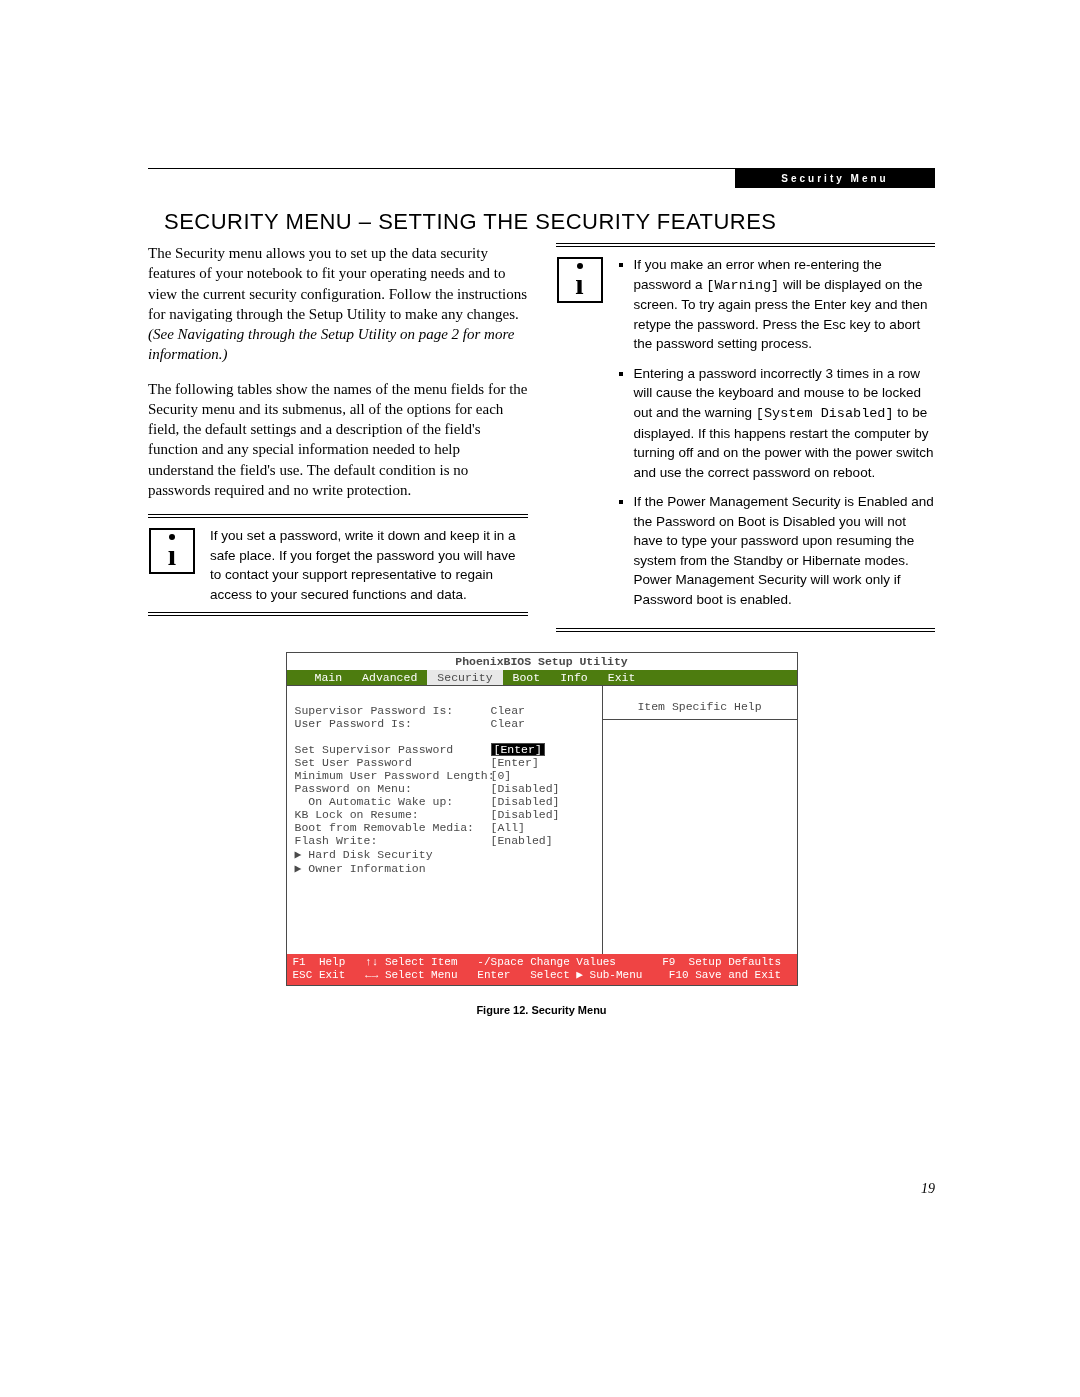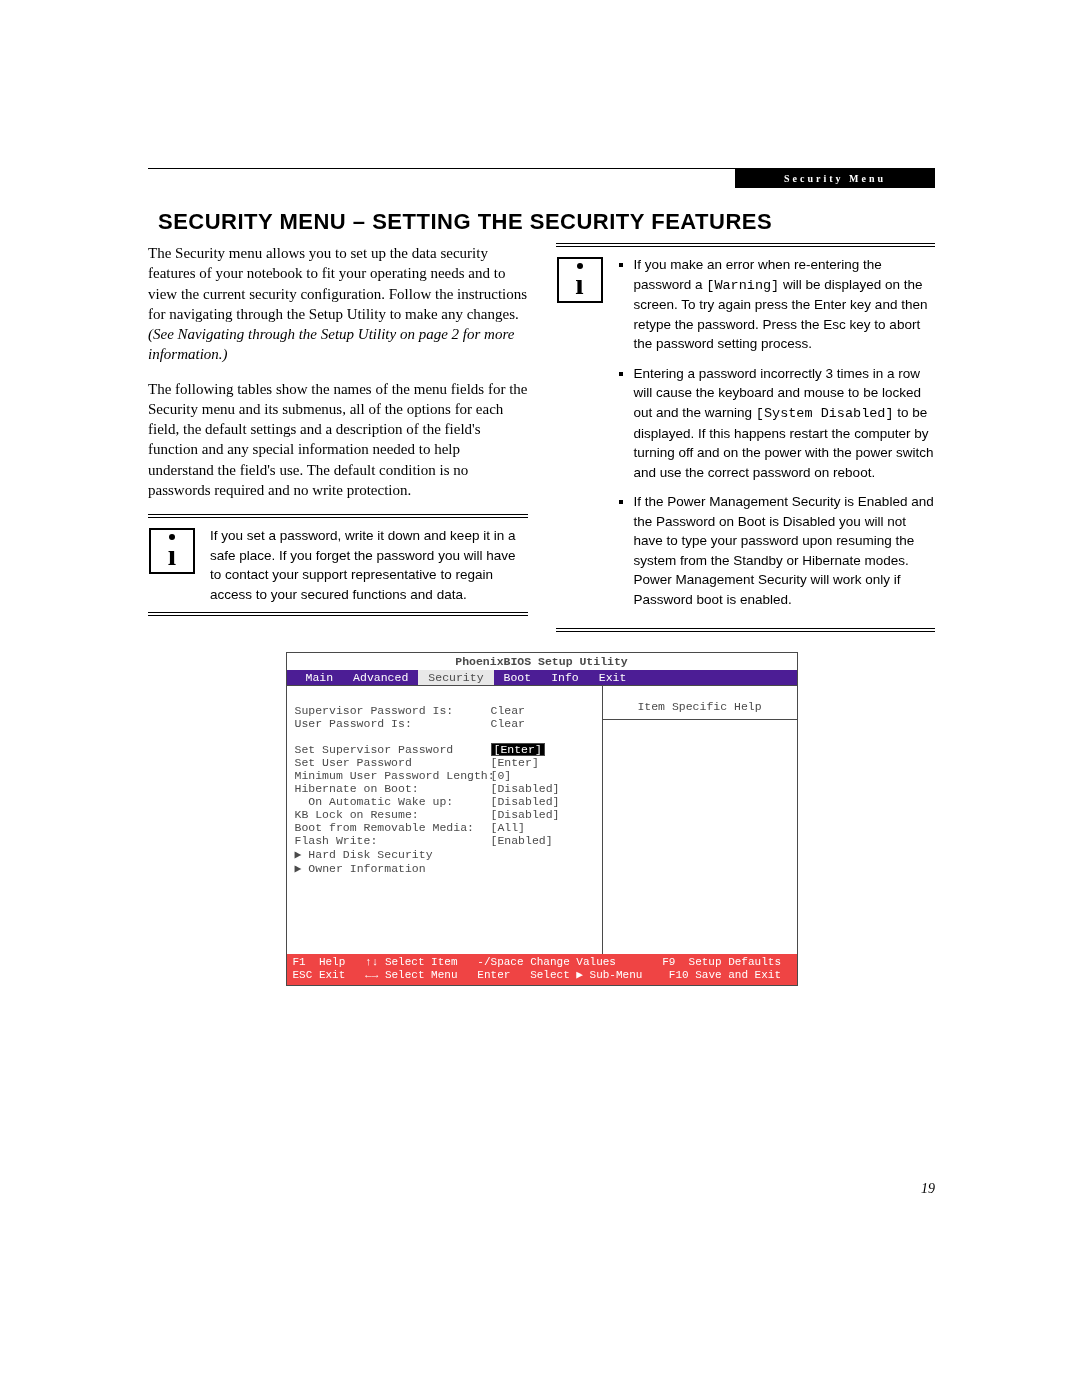--- a/index.html
+++ b/index.html
@@ -16,39 +16,39 @@
     padding: 168px 145px 0 148px;
   }
   .header-tab {
     position: absolute;
     top: 168px;
     right: 145px;
     width: 200px;
     height: 20px;
     background: #000;
     color: #fff;
-    font-family: Liberation Serif, serif;
+    font-family: Liberation Sans, sans-serif;
     font-size: 10px;
     letter-spacing: 3px;
     font-weight: bold;
     display: flex;
     align-items: center;
     justify-content: center;
   }
   .top-rule {
     border-top: 1px solid #000;
     margin-top: 0;
     margin-bottom: 40px;
   }
   h1.title {
     font-family: Verdana, Arial, sans-serif;
-    font-weight: bold;
+    font-weight: normal;
     font-size: 22px;
     letter-spacing: 0.5px;
-    margin: 0 0 8px 10px;
+    margin: 0 0 8px 16px;
   }
   .columns {
     display: flex;
     gap: 28px;
   }
   .col {
     flex: 1;
     font-size: 15px;
     line-height: 1.35;
   }
@@ -113,24 +113,24 @@
     font-size: 11.5px;
     color: #4a4a4a;
     border: 1px solid #4a4a4a;
   }
   .bios-title {
     text-align: center;
     padding: 2px 0;
     font-weight: bold;
   }
   .bios-tabs {
-    background: #4c1d95;
+    background: #4d7c0f;
     color: #fff;
     display: flex;
-    padding: 0 9px;
+    padding: 0 18px;
   }
   .bios-tabs span {
     padding: 1px 10px;
   }
   .bios-tabs span.active {
     background: #e8e8e8;
     color: #4a4a4a;
   }
   .bios-body {
     display: flex;
@@ -267,21 +267,21 @@
           </div>
           <div class="bios-row">
             <span class="lab">Set User Password</span>
             <span class="val">[Enter]</span>
           </div>
           <div class="bios-row">
             <span class="lab">Minimum User Password Length:</span>
             <span class="val">[0]</span>
           </div>
           <div class="bios-row">
-            <span class="lab">Hibernate on Boot:</span>
+            <span class="lab">Password on Menu:</span>
             <span class="val">[Disabled]</span>
           </div>
           <div class="bios-row">
             <span class="lab">  On Automatic Wake up:</span>
             <span class="val">[Disabled]</span>
           </div>
           <div class="bios-row">
             <span class="lab">KB Lock on Resume:</span>
             <span class="val">[Disabled]</span>
           </div>
@@ -303,14 +303,15 @@
           </div>
         </div>
       <div class="bios-right">
         <div class="help-title">Item Specific Help</div>
       </div>
     </div>
     <div class="bios-footer"><span>F1  Help   ↑↓ Select Item   -/Space Change Values       F9  Setup Defaults</span>
 <span>ESC Exit   ←→ Select Menu   Enter   Select ▶ Sub-Menu    F10 Save and Exit</span></div>
   </div>
 
+  <div class="caption">Figure 12.  Security Menu</div>
   <div class="pagenum">19</div>
 </div>
 
 </body></html>

